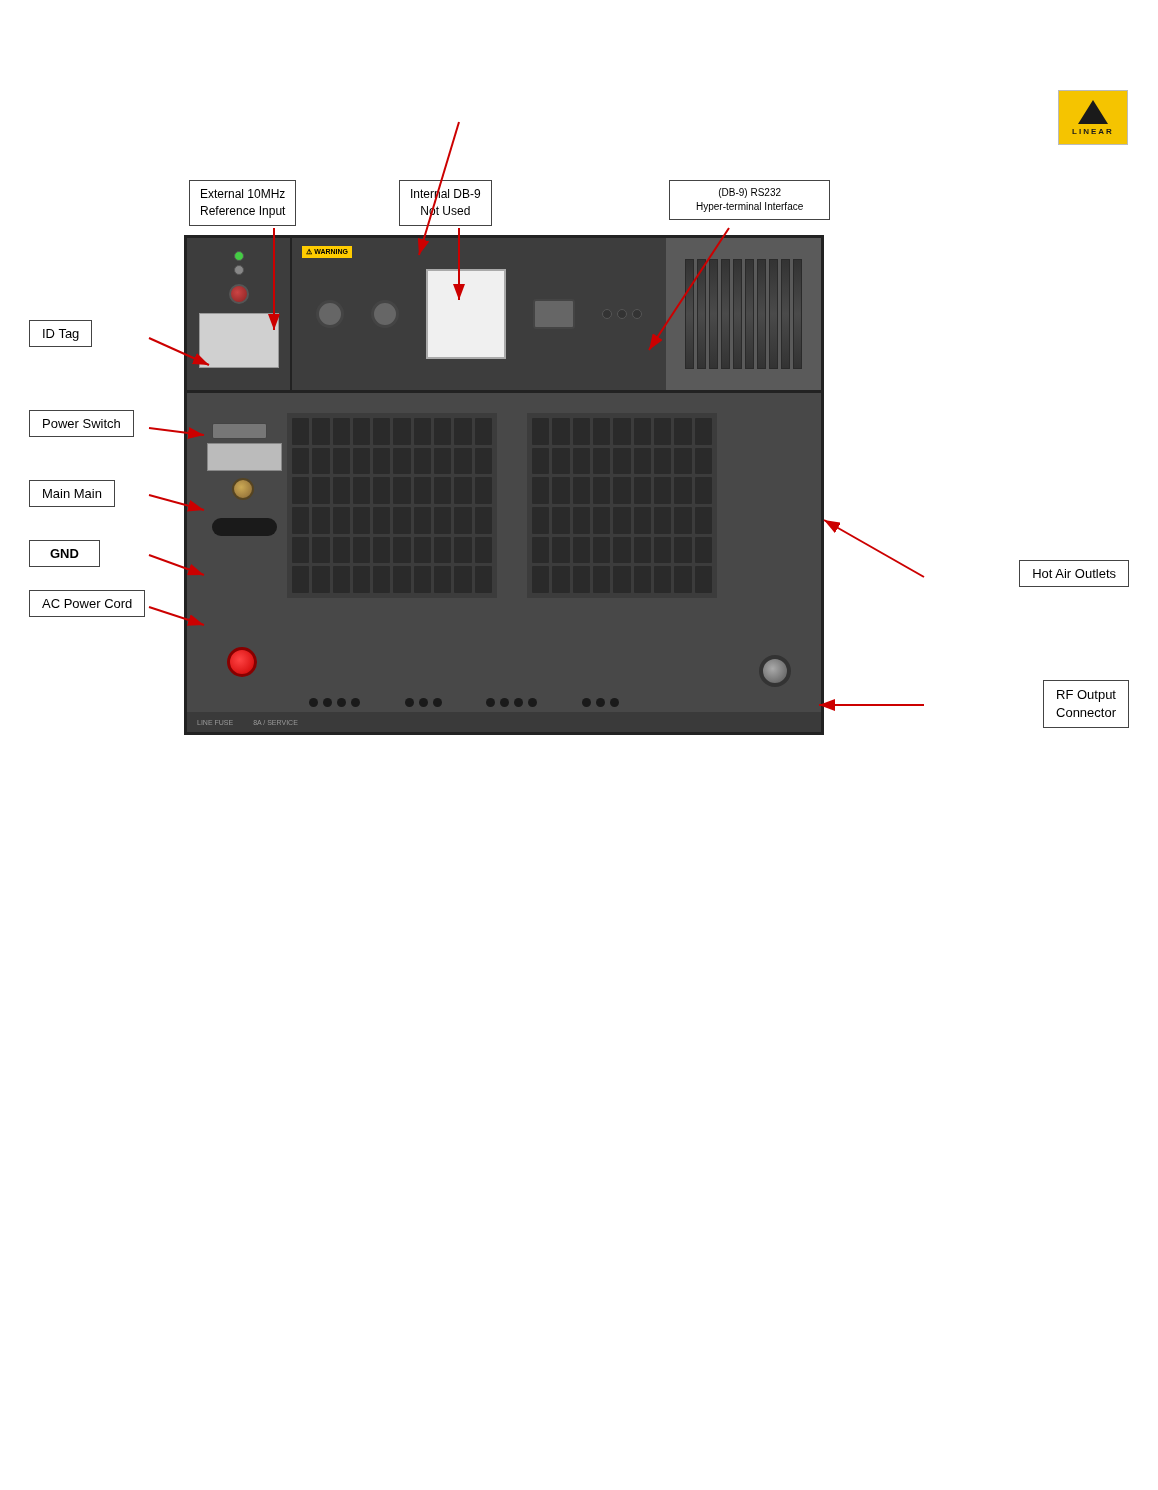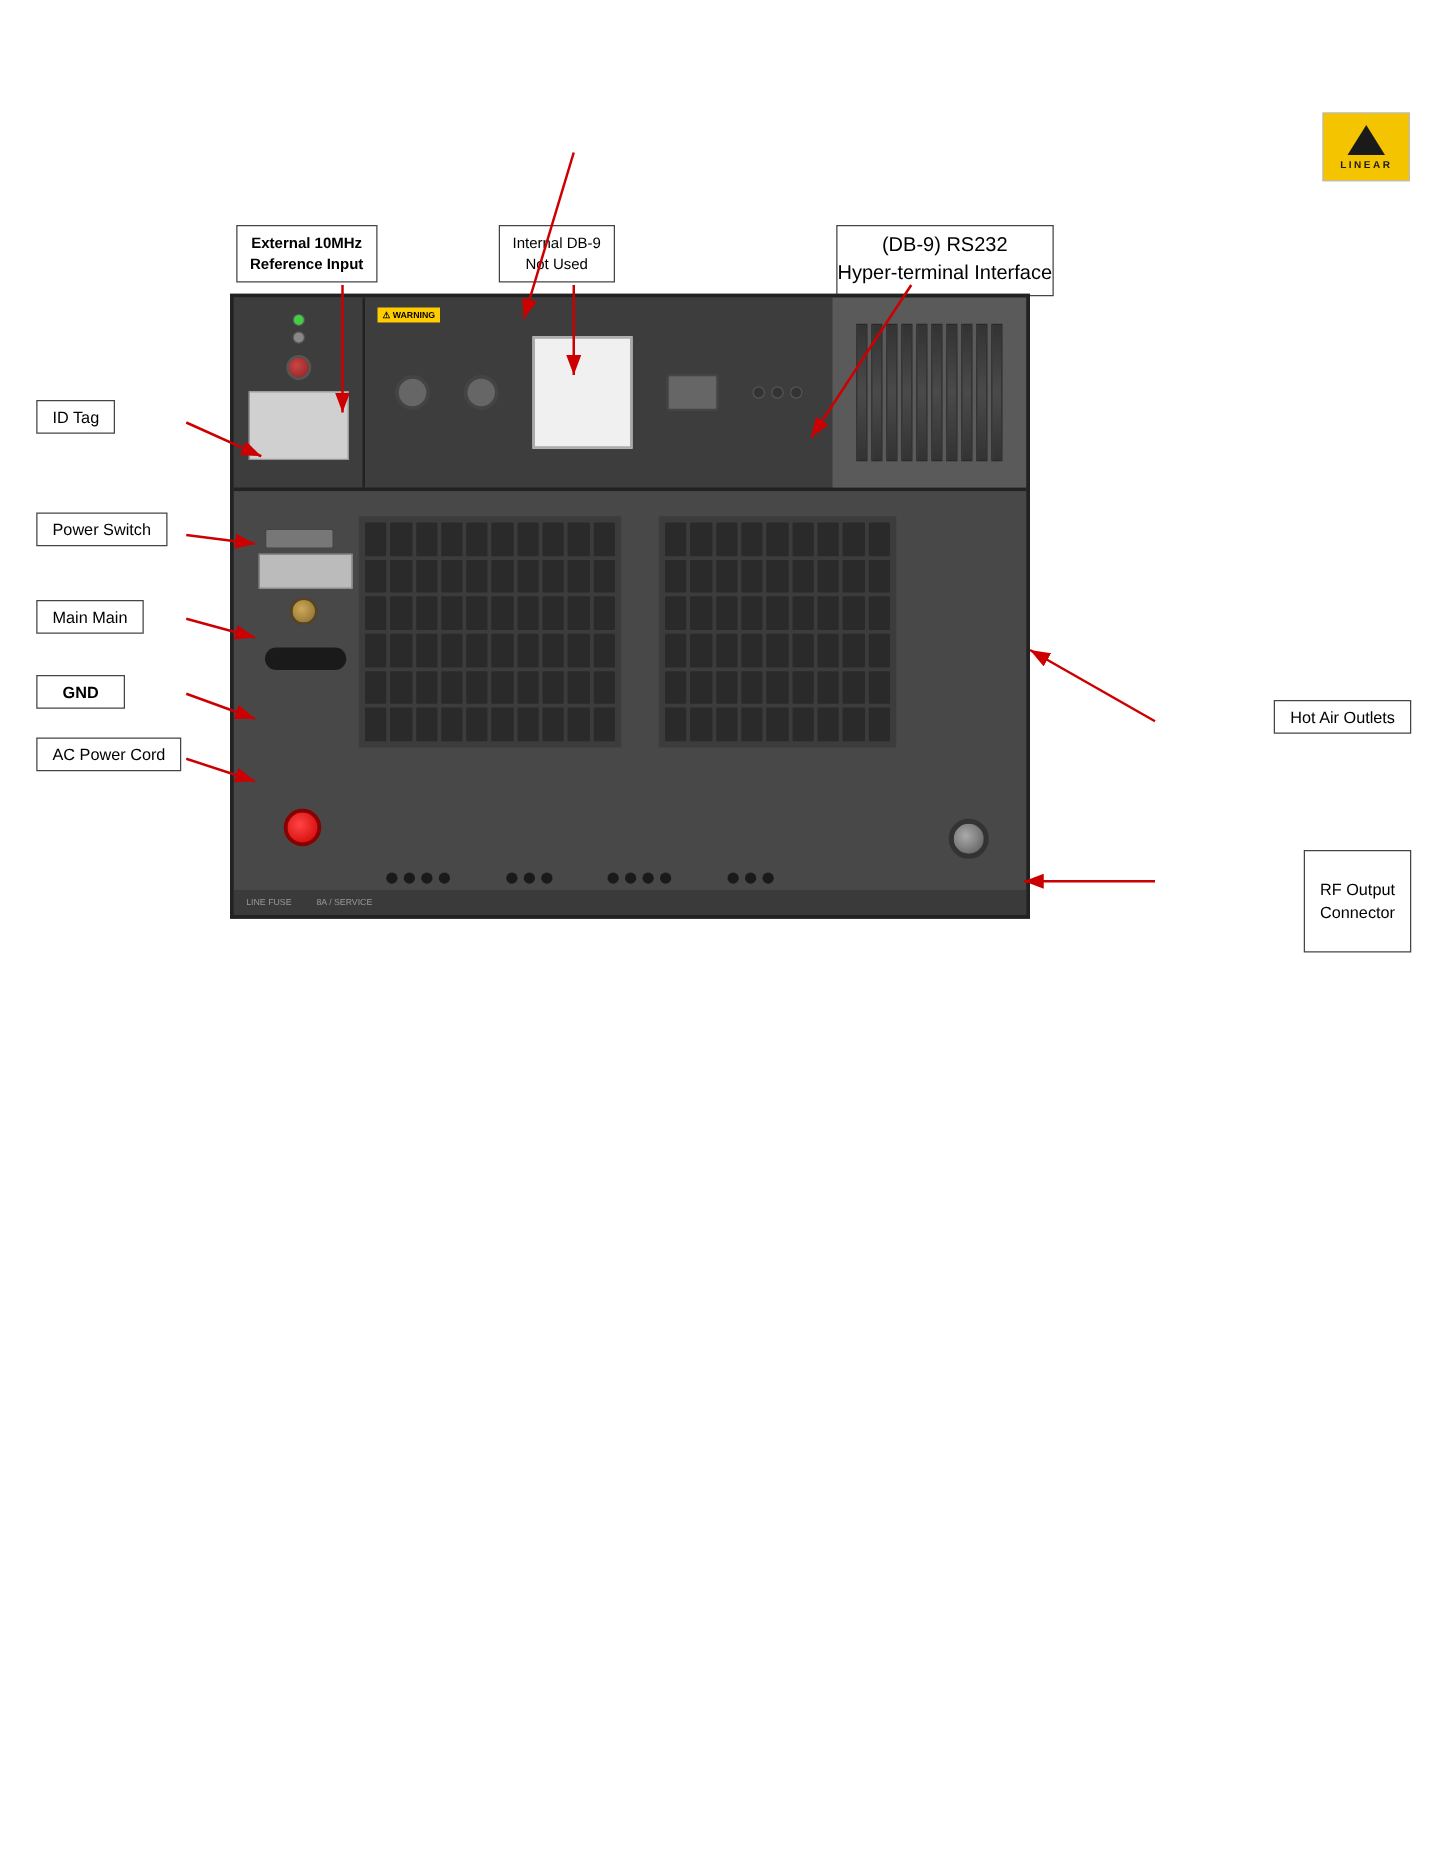--- a/index.html
+++ b/index.html
@@ -22,30 +22,30 @@
     <div style="width:70px; height:55px; background:#f5c400; display:flex; flex-direction:column; align-items:center; justify-content:center; border:1px solid #bbb;">
       <div style="width:0; height:0; border-left:15px solid transparent; border-right:15px solid transparent; border-bottom:24px solid #1a1a1a; margin-bottom:3px;"></div>
       <div style="font-size:8px; font-weight:bold; color:#1a1a1a; letter-spacing:2px;">LINEAR</div>
     </div>
   </div>
 
   <div style="position:relative; width:1100px; margin:80px auto 0; height:820px;">
 
 
     <div style="position:absolute; top:100px; left:160px; border:1px solid #444; background:#fff; padding:5px 10px; font-size:12px; text-align:center; line-height:1.4;">
-      <span style="white-space:pre-line;font-weight:bold;">External 10MHz
+      <span style="white-space:pre-line;">External 10MHz
 Reference Input</span>
     </div>
 
     <div style="position:absolute; top:100px; left:370px; border:1px solid #444; background:#fff; padding:5px 10px; font-size:12px; text-align:center; line-height:1.4;">
       <span style="white-space:pre-line;">Internal DB-9
 Not Used</span>
     </div>
 
-    <div style="position:absolute; top:100px; left:640px; border:1px solid #444; background:#fff; padding:5px 0; font-size:16px; text-align:center; line-height:1.4;">
+    <div style="position:absolute; top:100px; left:640px; border:1px solid #444; background:#fff; padding:5px 26px; font-size:10px; text-align:center; line-height:1.4;">
       <span style="white-space:pre-line;">(DB-9) RS232
 Hyper-terminal Interface</span>
     </div>
 
     <div style="position:absolute; top:240px; left:0; border:1px solid #444; background:#fff; padding:5px 12px; font-size:13px;">
       <span>ID Tag</span>
     </div>
 
     <div style="position:absolute; top:330px; left:0; border:1px solid #444; background:#fff; padding:5px 12px; font-size:13px;">
       <span>Power Switch</span>
@@ -60,21 +60,21 @@
     </div>
 
     <div style="position:absolute; top:510px; left:0; border:1px solid #444; background:#fff; padding:5px 12px; font-size:13px;">
       <span>AC Power Cord</span>
     </div>
 
     <div style="position:absolute; top:480px; right:0; border:1px solid #444; background:#fff; padding:5px 12px; font-size:13px;">
       <span>Hot Air Outlets</span>
     </div>
 
-    <div style="position:absolute; top:600px; right:0; border:1px solid #444; background:#fff; padding:22px 12px; font-size:13px; text-align:center; line-height:1.4;">
+    <div style="position:absolute; top:600px; right:0; border:1px solid #444; background:#fff; padding:5px 12px; font-size:13px; text-align:center; line-height:1.4;">
       <span style="white-space:pre-line;">RF Output
 Connector</span>
     </div>
 
     <div style="position:absolute; left:155px; top:155px; width:640px; height:500px; background:#4a4a4a; border:3px solid #222; overflow:hidden;">
 
       <div style="position:absolute; top:0; left:0; right:0; height:155px; background:#3d3d3d; border-bottom:3px solid #222; display:flex;">
 
         <div style="width:105px; border-right:2px solid #222; display:flex; flex-direction:column; align-items:center; padding:8px 5px; gap:4px;">
 

